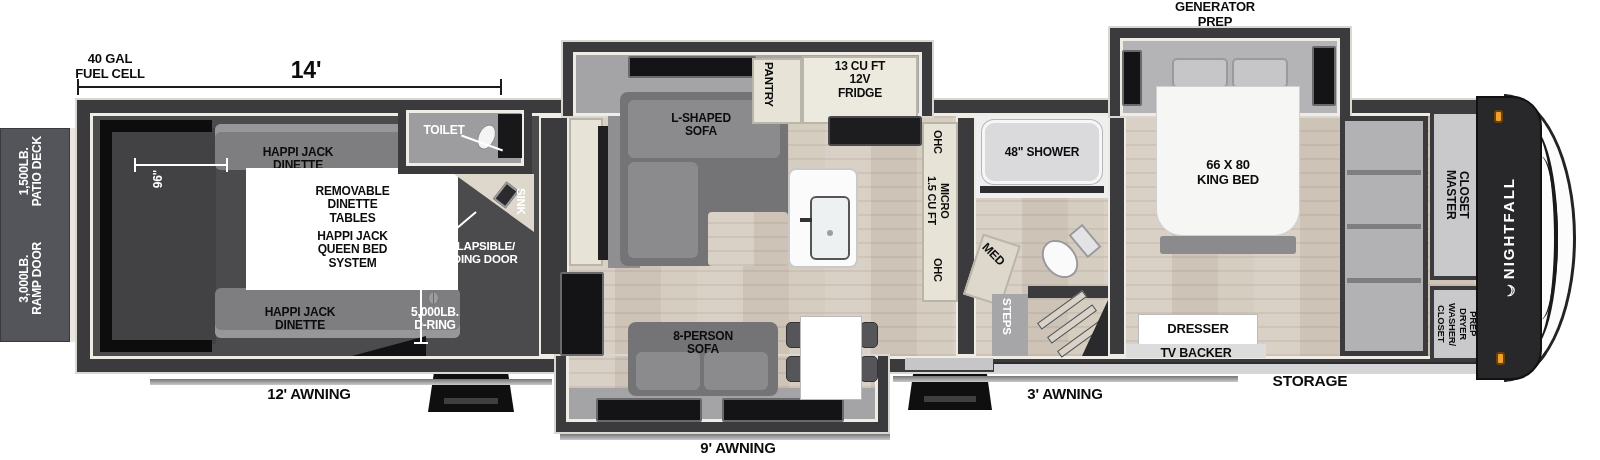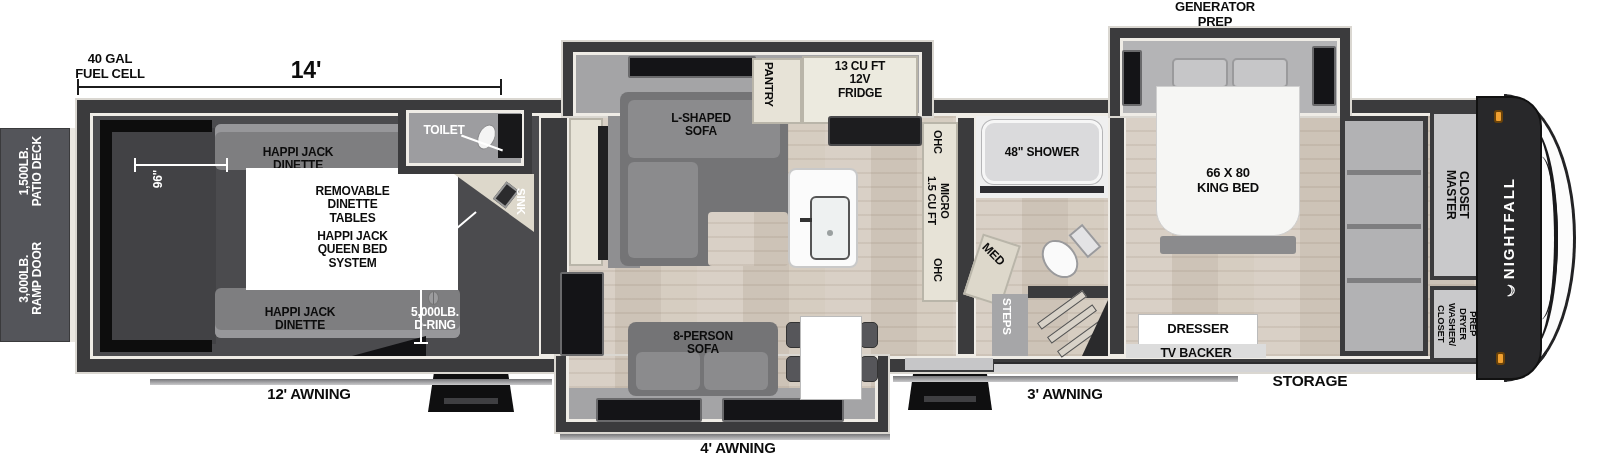--- a/index.html
+++ b/index.html
@@ -89,20 +89,22 @@
 
   <div class="dimw" style="left:420px;top:188px;width:2px;height:156px"></div>
   <div class="dimw" style="left:414px;top:187px;width:14px;height:2px"></div>
   <div class="dimw" style="left:414px;top:342px;width:14px;height:2px"></div>
   <div class="lbl w" style="left:378px;top:258px;width:38px;font-size:15px;text-align:right">75"</div>
 
   <div class="abs" style="left:428px;top:291px;width:11px;height:14px;background:linear-gradient(90deg,#9b9b9d 40%,#6d6d6f 50%,#9b9b9d 60%);border:1px solid #777;border-radius:50%"></div>
   <div class="lbl w" style="left:398px;top:306px;width:74px;font-size:12px">5,000LB.
 D-RING</div>
 
+  <div class="lbl w" style="left:412px;top:240px;width:124px;font-size:11.5px">COLLAPSIBLE/
+FOLDING DOOR</div>
   <div class="abs" style="left:446px;top:222px;width:34px;height:2px;background:#fff;transform:rotate(-40deg)"></div>
 
   <div class="abs" style="left:398px;top:102px;width:134px;height:72px;background:#9d9da0;border:8px solid #3b3b3d;box-shadow:inset 0 0 0 3px #efece6"></div>
   <div class="abs" style="left:498px;top:114px;width:24px;height:44px;background:#18181a"></div>
   <div class="abs" style="left:478px;top:124px;width:17px;height:26px;background:#f4f4f4;border:1px solid #8a8a8c;border-radius:50%;transform:rotate(24deg)"></div>
   <div class="lbl w" style="left:406px;top:124px;width:76px">TOILET</div>
   <div class="abs" style="left:460px;top:142px;width:44px;height:2px;background:#fff;transform:rotate(20deg)"></div>
 
   <div class="abs" style="left:454px;top:174px;width:80px;height:58px;background:#ddd8cb;clip-path:polygon(0 0,100% 0,100% 100%)"></div>
   <div class="abs" style="left:498px;top:184px;width:16px;height:22px;background:#2b2b2d;border:2px solid #999;transform:rotate(38deg)"></div>
@@ -180,21 +182,21 @@
   <div class="abs" style="left:1044px;top:320px;width:56px;height:8px;background:#d8d2c8;border:1px solid #555;transform:rotate(-36deg)"></div>
   <div class="abs" style="left:1054px;top:334px;width:56px;height:8px;background:#d8d2c8;border:1px solid #555;transform:rotate(-36deg)"></div>
   <div class="abs" style="left:1082px;top:300px;width:26px;height:56px;background:#2a2a2c;clip-path:polygon(100% 0,100% 100%,0 100%)"></div>
 
   <div class="slide" style="left:1110px;top:28px;width:240px;height:88px;border-bottom:none;background:#b4b4b6"></div>
   <div class="blk" style="left:1122px;top:50px;width:20px;height:56px"></div>
   <div class="blk" style="left:1312px;top:46px;width:24px;height:60px"></div>
   <div class="abs" style="left:1172px;top:58px;width:56px;height:30px;background:#c6c6c8;border:2px solid #9a9a9c;border-radius:5px"></div>
   <div class="abs" style="left:1232px;top:58px;width:56px;height:30px;background:#c6c6c8;border:2px solid #9a9a9c;border-radius:5px"></div>
   <div class="abs" style="left:1156px;top:86px;width:144px;height:150px;background:#f6f6f4;border:1px solid #cfcfcf;border-radius:0 0 26px 26px"></div>
-  <div class="lbl" style="left:1166px;top:166px;width:124px;font-size:13px">66 X 80
+  <div class="lbl" style="left:1166px;top:158px;width:124px;font-size:13px">66 X 80
 KING BED</div>
   <div class="abs" style="left:1160px;top:236px;width:136px;height:18px;background:#8b8b8d;border-radius:3px"></div>
 
   <div class="abs" style="left:1138px;top:314px;width:120px;height:36px;background:#fff;border:1px solid #bbb"></div>
   <div class="lbl" style="left:1140px;top:322px;width:116px;font-size:13px">DRESSER</div>
   <div class="abs" style="left:1126px;top:344px;width:140px;height:14px;background:#dcdcdc"></div>
   <div class="lbl" style="left:1130px;top:346px;width:132px;font-size:12.5px">TV BACKER</div>
 
   <div class="abs" style="left:1340px;top:116px;width:88px;height:240px;background:#b2b2b4;border:5px solid #3b3b3d"></div>
   <div class="abs" style="left:1347px;top:170px;width:74px;height:5px;background:#7e7e80"></div>
@@ -230,17 +232,17 @@
   <div class="dim" style="left:77px;top:79px;width:2px;height:16px"></div>
   <div class="dim" style="left:500px;top:79px;width:2px;height:16px"></div>
   <div class="lbl" style="left:274px;top:58px;width:64px;font-size:23px">14'</div>
   <div class="lbl" style="left:58px;top:52px;width:104px;font-size:13px">40 GAL
 FUEL CELL</div>
 
   <div class="lbl" style="left:1162px;top:0;width:106px;font-size:13px">GENERATOR
 PREP</div>
 
   <div class="lbl" style="left:246px;top:386px;width:126px;font-size:15px">12' AWNING</div>
-  <div class="lbl" style="left:678px;top:440px;width:120px;font-size:15px">4' AWNING</div>
+  <div class="lbl" style="left:678px;top:440px;width:120px;font-size:15px">9' AWNING</div>
   <div class="lbl" style="left:1000px;top:386px;width:130px;font-size:15px">3' AWNING</div>
   <div class="lbl" style="left:1252px;top:372px;width:116px;font-size:15.5px">STORAGE</div>
 
 </div>
 
 </body></html>

